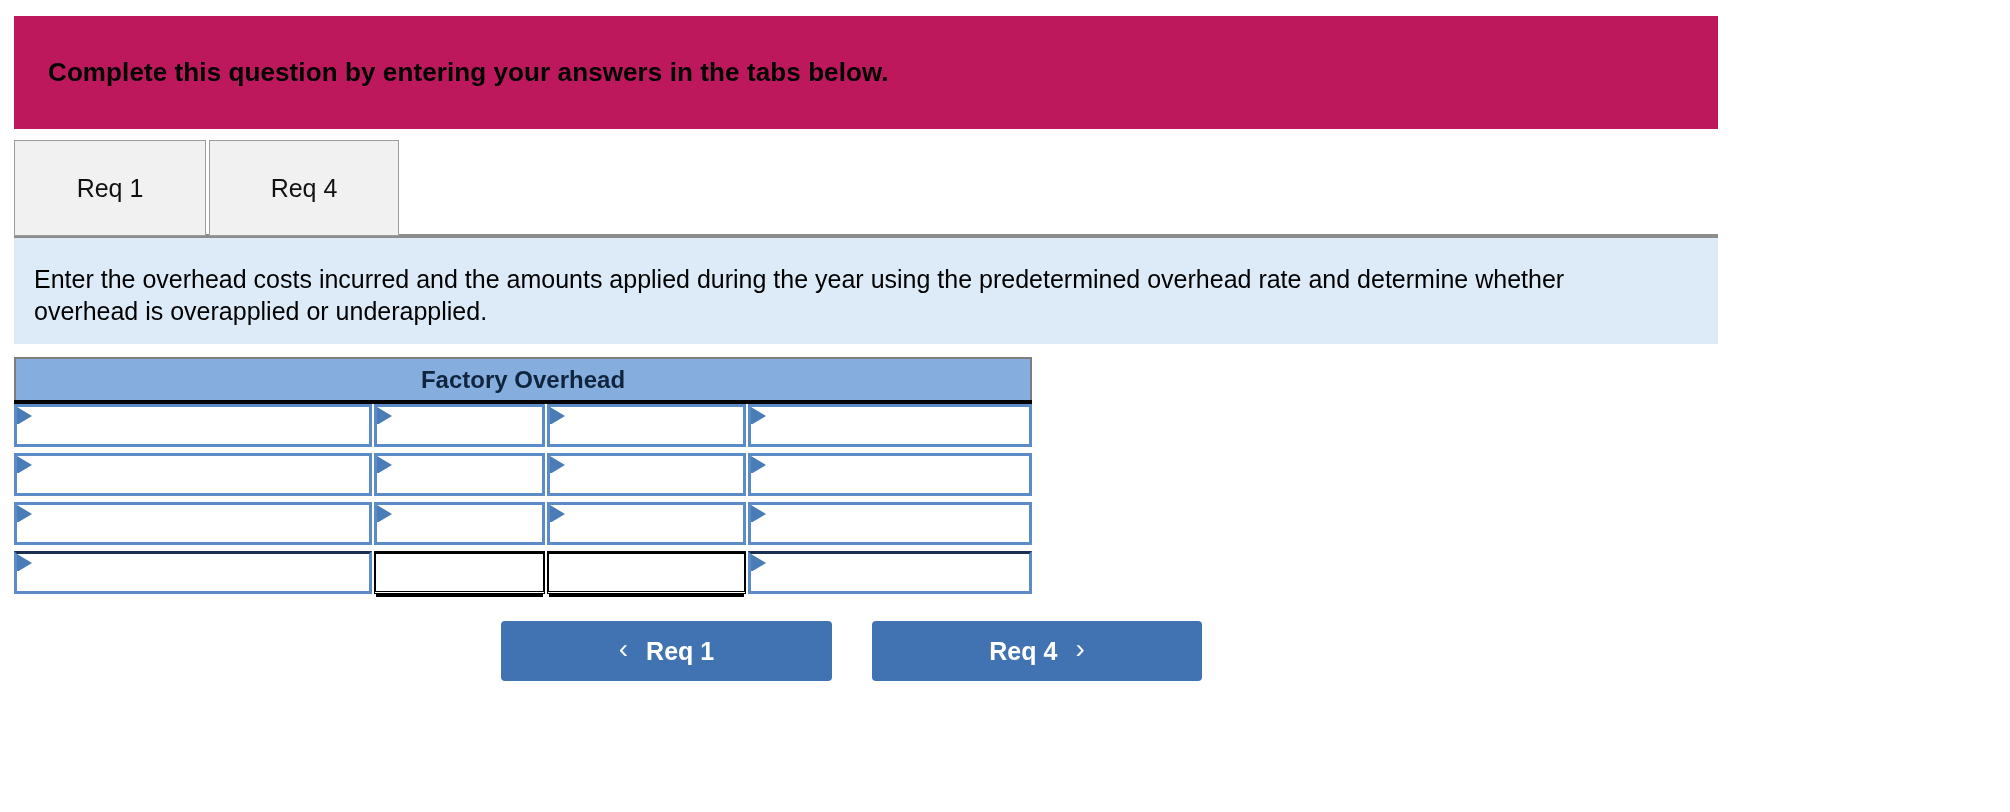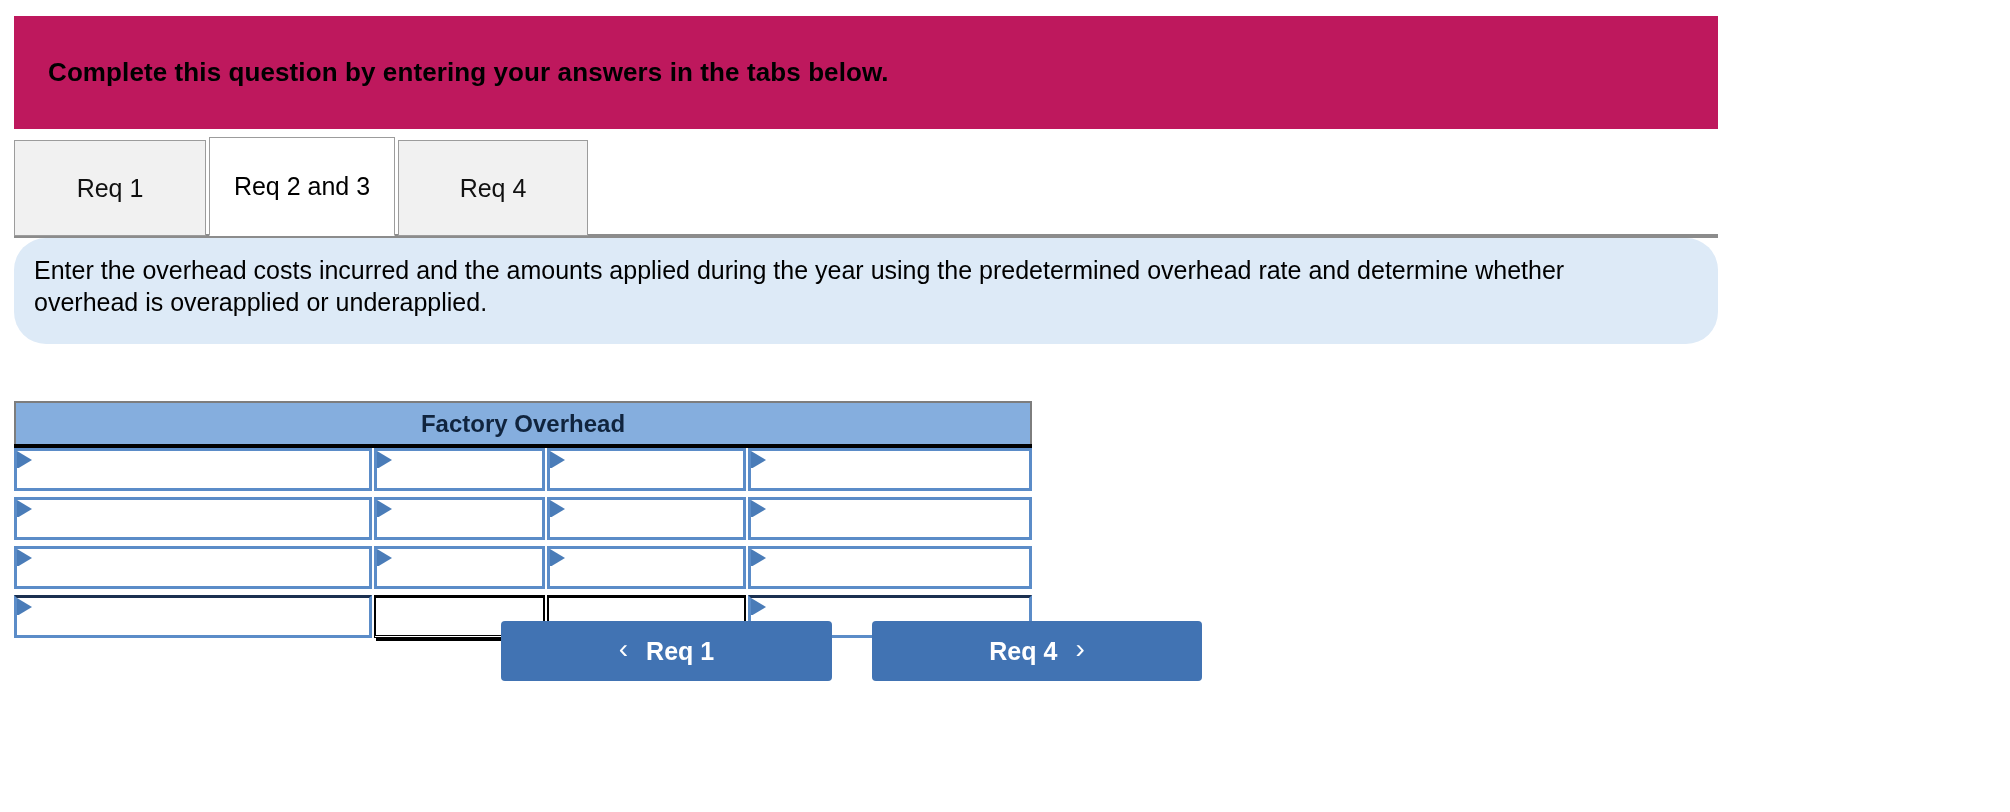--- a/index.html
+++ b/index.html
@@ -84,22 +84,21 @@
 
   
   .instruction-bar {
     position: absolute;
     left: 14px;
     top: 238px;
     width: 1704px;
     height: 106px;
     background: #ddeaf7;
     box-sizing: border-box;
-    padding: 16px 26px 0 20px;
-    border-radius: 32px;
+    padding: 25px 26px 0 20px;
   }
   .instruction-text {
     font-size: 25px;
     line-height: 32px;
     color: #000000;
     max-width: 1610px;
   }
 
   
   .fo-table {
@@ -113,21 +112,20 @@
     height: 43px;
     background: #85aede;
     border: 2px solid #7d7d7d;
     border-bottom: none;
     display: flex;
     align-items: center;
     justify-content: center;
     font-size: 24px;
     font-weight: bold;
     color: #10243e;
-    margin-top: 44px;
   }
   .fo-header-rule {
     height: 4px;
     background: #000000;
   }
 
   .fo-row {
     display: flex;
     height: 43px;
     box-sizing: border-box;
@@ -221,23 +219,20 @@
 </head>
 <body>
 
 <div class="question-band">
   <div class="question-band-text">Complete this question by entering your answers in the tabs below.</div>
 </div>
 
 <div class="tabs">
   <div class="tab tab-1">
     <span>Req 1</span>
-  </div>
-  <div class="tab tab-2 active">
-    <span>Req 2 and 3</span>
   </div>
   <div class="tab tab-3">
     <span>Req 4</span>
   </div>
 </div>
 <div class="tab-rule"></div>
 
 <div class="instruction-bar">
   <div class="instruction-text">Enter the overhead costs incurred and the amounts applied during the year using the predetermined overhead rate and determine whether overhead is overapplied or underapplied.</div>
 </div>

